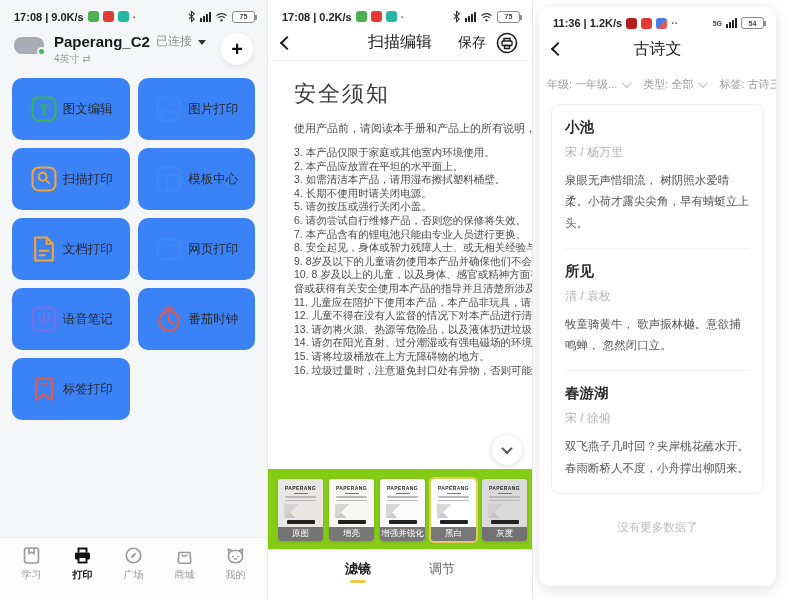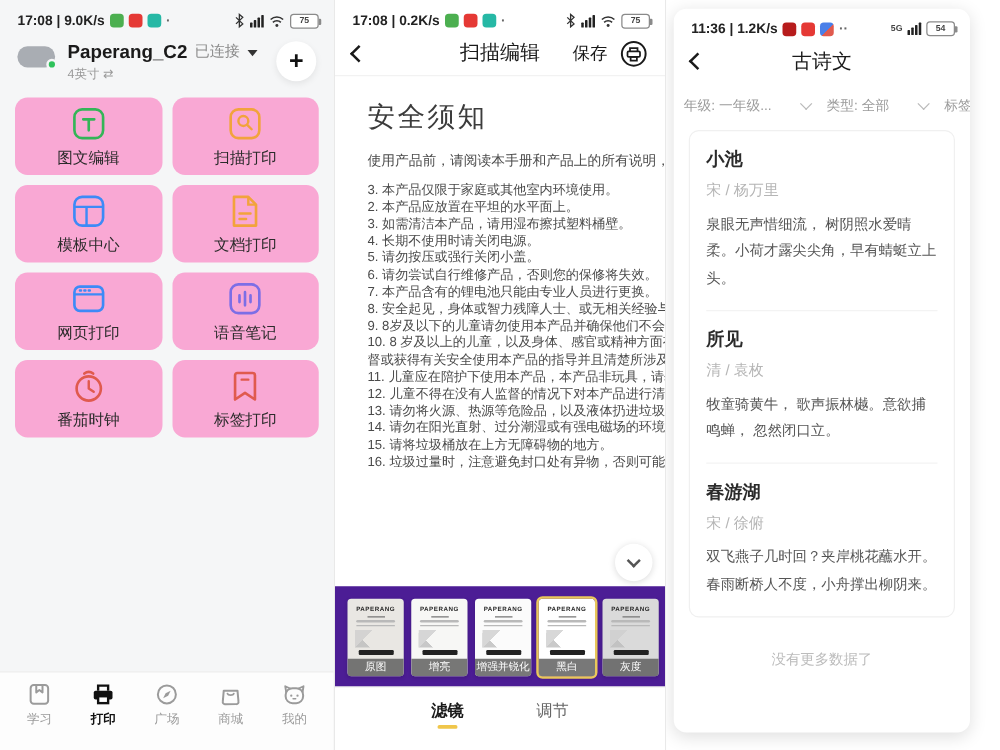--- a/index.html
+++ b/index.html
@@ -40,21 +40,21 @@
   .dev-line { display:flex; align-items:center; gap:6px; }
   .dev-name { font-size:15px; font-weight:bold; color:#1a1a1a; }
   .dev-state { font-size:12px; color:#8b8b8b; }
   .caret-down { width:0; height:0; border-left:4px solid transparent; border-right:4px solid transparent;
           border-top:5px solid #333; margin-top:2px; }
   .dev-sub { font-size:10px; color:#9a9a9a; margin-top:2px; }
   .add-btn { width:32px; height:32px; border-radius:50%; background:#fff; box-shadow:0 2px 6px rgba(0,0,0,.08);
           display:flex; align-items:center; justify-content:center; font-size:20px; font-weight:bold;
           color:#111; cursor:pointer; line-height:1; }
   .grid { display:grid; grid-template-columns:1fr 1fr; gap:8px; padding:8px 12px; }
-  .gcard { background:#f9a8d4; border-radius:10px; height:62px; display:flex; flex-direction:column;
+  .gcard { background:#3b82f6; border-radius:10px; height:62px; display:flex; flex-direction:row;
           align-items:center; justify-content:center; gap:4px; cursor:pointer; }
   .gcard .lbl { font-size:12.5px; color:#2b2b2b; }
   .tabbar { margin-top:auto; background:#fdfdfd; border-top:1px solid #ededed;
           display:flex; padding:8px 6px 18px 6px; }
   .tab-item { flex:1; display:flex; flex-direction:column; align-items:center; gap:3px;
           font-size:10px; color:#9b9b9b; cursor:pointer; }
   .tab-item.active { color:#111; font-weight:bold;text-align:center; }
 
   
   .p-mid { width:266px; background:#fff; border-left:1px solid #e9e9e9; border-right:1px solid #e9e9e9;
@@ -64,21 +64,21 @@
   .save-lbl { font-size:14px; color:#1a1a1a; cursor:pointer; }
   .doc { flex:1; padding:18px 0 0 26px; overflow:hidden; position:relative; }
   .doc-title { font-size:22px; color:#3c3c3c; letter-spacing:2px; margin-bottom:12px; font-weight:500; }
   .doc-intro { font-size:11px; color:#4a4a4a; margin-bottom:10px; white-space:nowrap; overflow:hidden; }
   .doc-line { font-size:10.5px; line-height:13.6px; color:#4a4a4a; white-space:nowrap; overflow:hidden; }
   .collapse-btn { position:absolute; right:10px; bottom:4px; width:30px; height:30px; border-radius:50%;
           background:#fff; box-shadow:0 1px 6px rgba(0,0,0,.15); display:flex; align-items:center;
           justify-content:center; cursor:pointer; z-index:3; }
   .collapse-btn i { width:8px; height:8px; border-right:2px solid #555; border-bottom:2px solid #555;
           transform:rotate(45deg) translate(-1px,-1px); }
-  .filmstrip { background:#4c1d95; padding:10px 0 8px 10px; display:flex; gap:6px; position:relative; }
+  .filmstrip { background:#84cc16; padding:10px 0 8px 10px; display:flex; gap:6px; position:relative; }
   .thumb { width:45px; height:62px; border-radius:3px; position:relative; overflow:hidden;
           box-shadow:0 1px 3px rgba(0,0,0,.15); cursor:pointer; flex:none; background:#fff; }
   .thumb.selected { outline:2px solid #e9c75b; outline-offset:0; }
   .thumb .brand { font-size:5px; font-weight:bold; letter-spacing:.4px; text-align:center;
           margin-top:6px; color:#2a2a2a; }
   .thumb .brand-ul { width:14px; height:1px; background:#777; margin:2px auto; }
   .thumb .tline { height:1.5px; background:#b9b9b9; margin:2px 7px 0 7px; border-radius:1px; }
   .thumb .sketch { height:14px; margin:3px 6px 0 6px;
           background:linear-gradient(135deg,#cfcfcf 0 30%,transparent 30%),
                      linear-gradient(45deg,#bdbdbd 0 25%,transparent 25%); opacity:.8; }
@@ -92,21 +92,21 @@
   .mtab.active { color:#1a1a1a; font-weight:bold; }
   .mtab.active:after { content:""; position:absolute; left:50%; transform:translateX(-50%);
           bottom:-5px; width:16px; height:3px; border-radius:2px; background:#f0c64a; }
 
   
   .p-right { width:267px; background:#fff; padding:7px 24px 14px 6px; }
   .r-card { background:#fff; border-radius:10px; box-shadow:0 3px 14px rgba(0,0,0,.13);
           height:100%; overflow:hidden; display:flex; flex-direction:column; }
   .r-filters { display:flex; align-items:center; gap:14px; padding:10px 6px 8px 8px;
           font-size:11px; color:#9b9b9b; white-space:nowrap; overflow:hidden; }
-  .r-filter { display:flex; align-items:center; gap:23px; cursor:pointer; }
+  .r-filter { display:flex; align-items:center; gap:5px; cursor:pointer; }
   .poem-card { border:1px solid #f0f0f0; border-radius:8px; margin:4px 12px 0 12px; padding:0 13px; }
   .poem { padding:13px 0 14px 0; }
   .poem + .poem { border-top:1px solid #f3f3f3; }
   .poem-title { font-size:14.5px; font-weight:bold; color:#2b2b2b; }
   .poem-author { font-size:12px; color:#b5b5b5; margin-top:7px; }
   .poem-body { font-size:11.5px; color:#555; line-height:1.85; margin-top:9px; }
   .no-more { text-align:center; font-size:11.5px; color:#bcbcbc; margin-top:26px; }
 
   svg { display:block; }
 </style>
@@ -160,20 +160,28 @@
       <div class="add-btn">+</div>
     </div>
 
     <div class="grid">
       <div class="gcard">
         <svg width="30" height="30" viewBox="0 0 34 34">
             <rect x="4" y="4" width="26" height="26" rx="7" fill="none" stroke="#34b557" stroke-width="2.4"></rect>
             <path d="M12 13h10 M17 13v10" stroke="#34b557" stroke-width="2.4" stroke-linecap="round" fill="none"></path>
           </svg>
         <span class="lbl">图文编辑</span>
+      </div>
+      <div class="gcard">
+        <svg width="30" height="30" viewBox="0 0 34 34">
+            <rect x="4" y="4" width="26" height="26" rx="7" fill="none" stroke="#3d8af7" stroke-width="2.4"></rect>
+            <circle cx="21.5" cy="12" r="2" fill="#3d8af7"></circle>
+            <path d="M8 24 l6-7 4.5 5 3.5-4 4 5" fill="none" stroke="#3d8af7" stroke-width="2.2" stroke-linecap="round" stroke-linejoin="round"></path>
+          </svg>
+        <span class="lbl">图片打印</span>
       </div>
       <div class="gcard">
         <svg width="30" height="30" viewBox="0 0 34 34">
             <rect x="4" y="4" width="26" height="26" rx="7" fill="none" stroke="#f2a33c" stroke-width="2.4"></rect>
             <circle cx="15.5" cy="14.5" r="4.5" fill="none" stroke="#f2a33c" stroke-width="2.2"></circle>
             <path d="M19 18 L23 22" stroke="#f2a33c" stroke-width="2.2" stroke-linecap="round"></path>
           </svg>
         <span class="lbl">扫描打印</span>
       </div>
       <div class="gcard">

